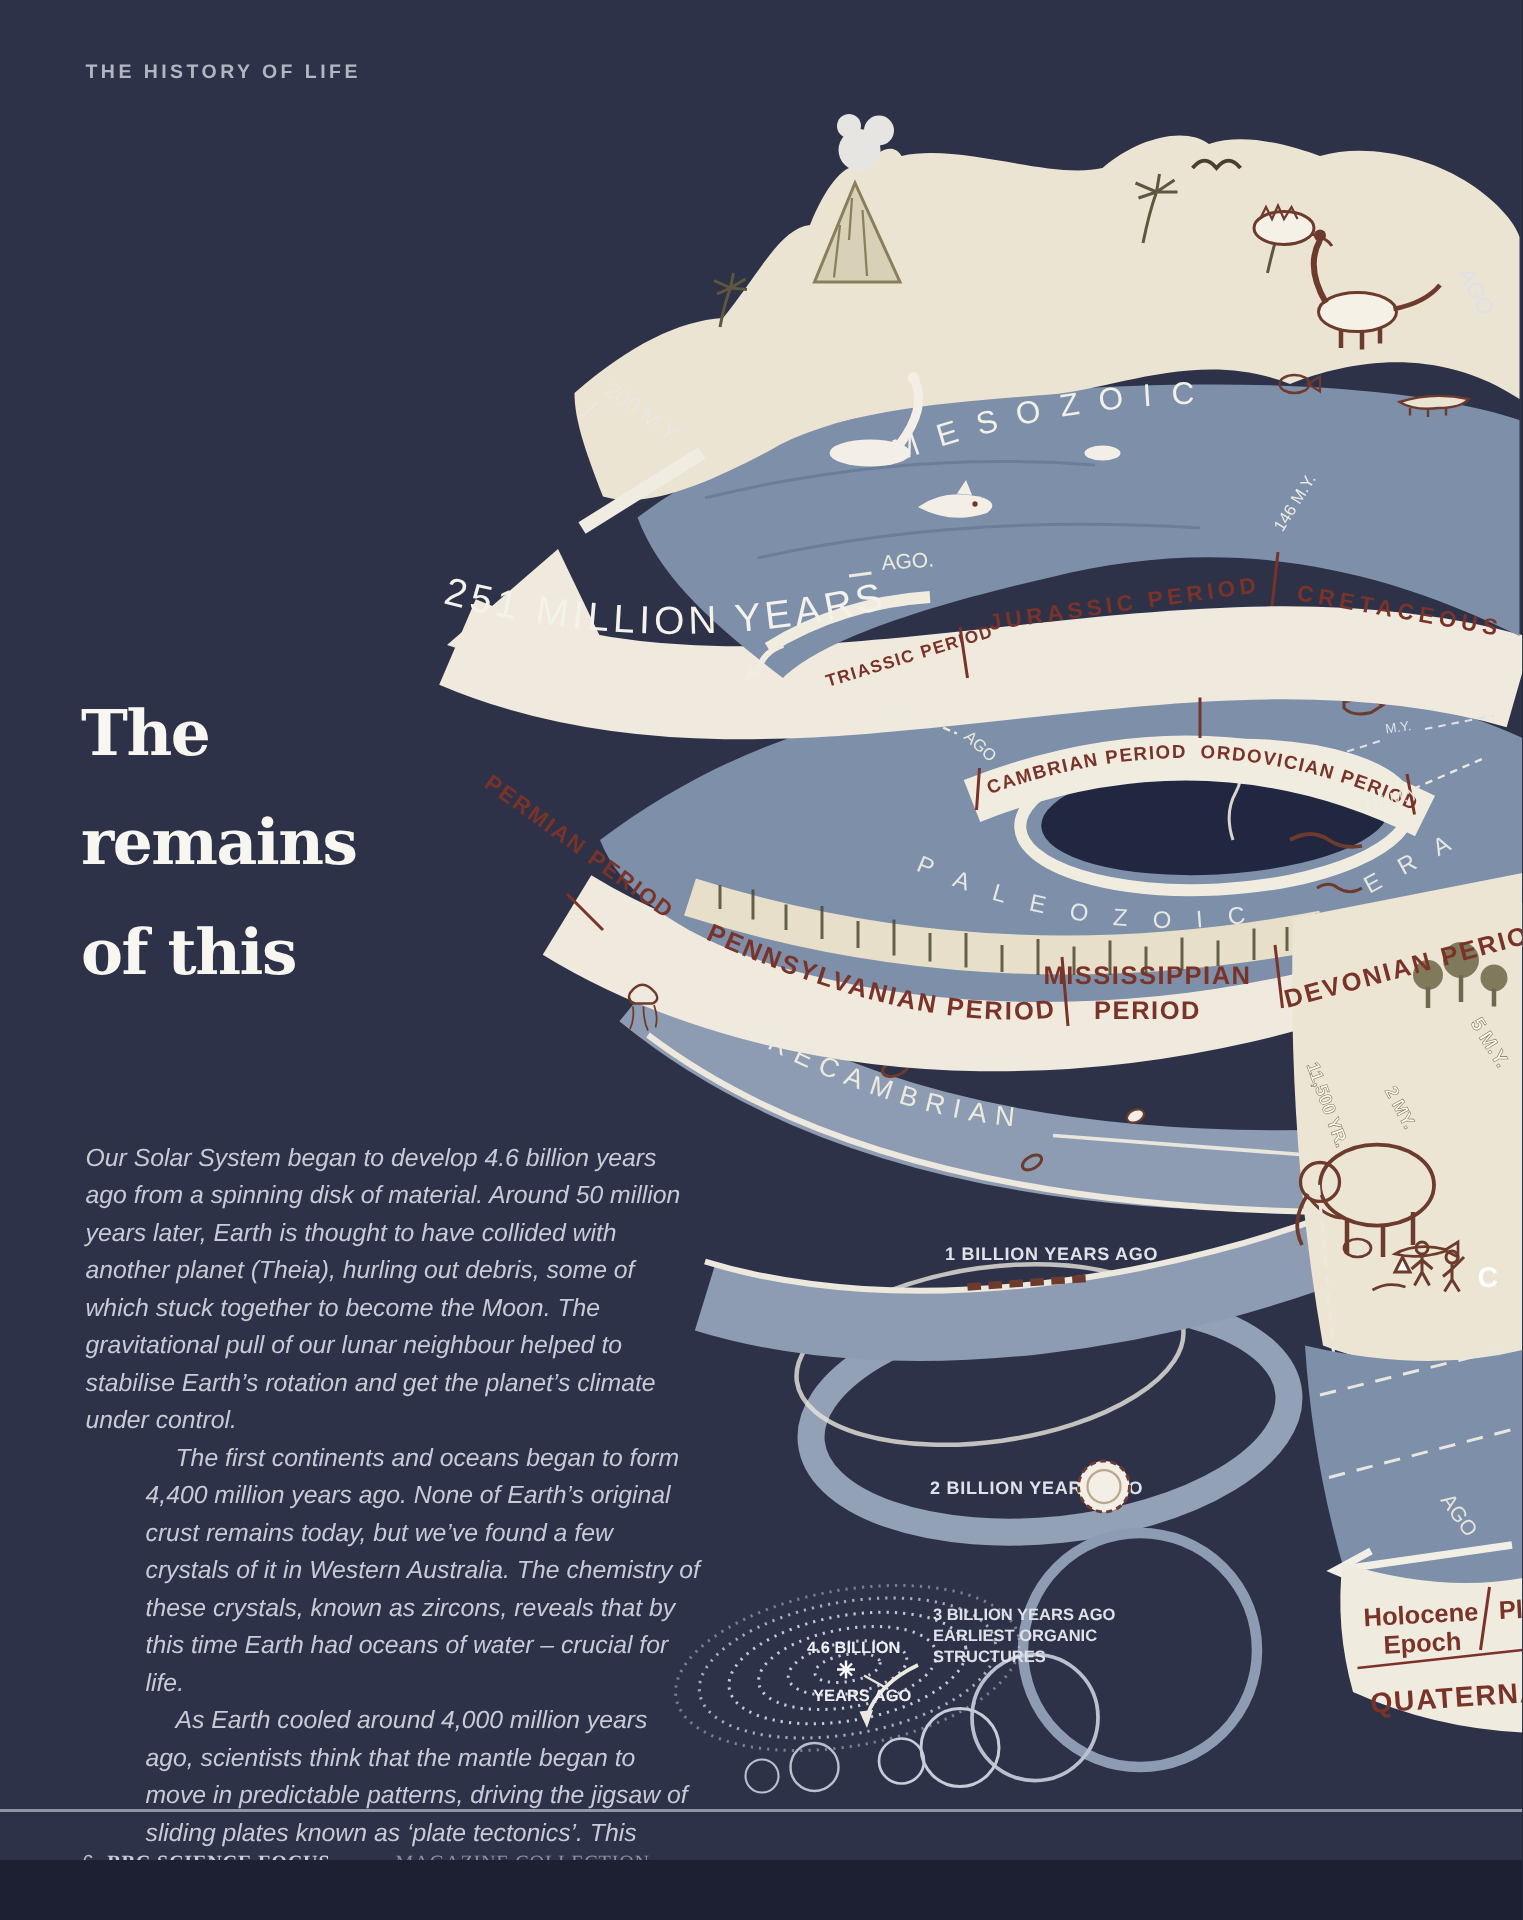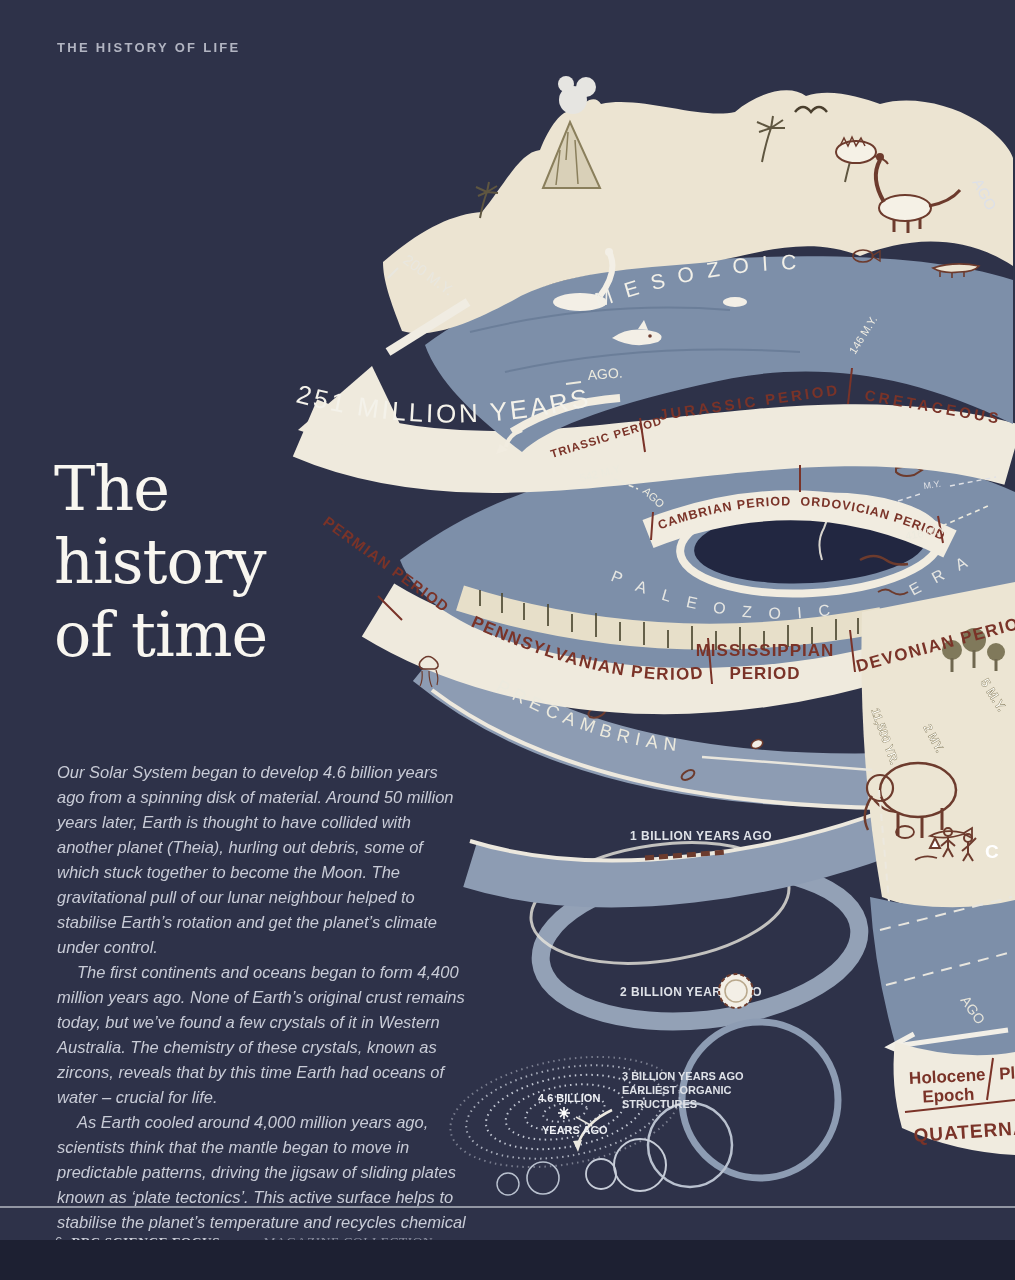--- a/index.html
+++ b/index.html
@@ -1,46 +1,46 @@
 <!DOCTYPE html>
 <html><head>
 <meta charset="utf-8">
 <style>
   html,body{margin:0;padding:0;background:#1d2032;}
   .page{position:relative;width:1015px;height:1240px;background:#2e3249;overflow:hidden;
         font-family:"Liberation Sans",sans-serif;}
   .kicker{position:absolute;left:57px;top:40px;font-size:13px;font-weight:bold;
           letter-spacing:2.3px;color:#b2b5c2;}
   .title{position:absolute;left:54px;top:452px;font-family:"DejaVu Serif",serif;
-         font-weight:normal;font-size:62px;line-height:73px;color:#f8f6f0;letter-spacing:-1px;}
+         font-weight:bold;font-size:42px;line-height:73px;color:#f8f6f0;letter-spacing:-1px;}
   .title span{display:block;}
   .body-copy{position:absolute;left:57px;top:760px;width:410px;color:#c8cbd6;
              font-size:16.5px;line-height:25px;}
   .body-copy p{margin:0;font-style:italic;}
-  .body-copy p + p{text-indent:20px;}
+  .body-copy p + p{text-indent:20px;margin-left:40px;}
   .illus{position:absolute;left:0;top:0;width:1015px;height:1280px;}
   .footer-rule{position:absolute;left:0;top:1206px;width:1015px;height:2px;background:#9296a3;}
   .footer{position:absolute;left:55px;top:1234px;font-family:"Liberation Serif",serif;
           font-size:13.5px;color:#9fa3b0;}
   .footer .num{margin-right:9px;color:#b8bbc6;font-family:"Liberation Sans",sans-serif;}
   .footer .brand{font-weight:bold;color:#c9ccd6;letter-spacing:.5px;font-family:Liberation Serif, serif;}
   .footer .coll{color:#8b8fa0;letter-spacing:.5px;margin-left:40px;}
   svg text{font-family:"Liberation Sans",sans-serif;}
 </style>
 </head>
 <body>
 
 <div class="page">
 
   <div class="kicker">THE HISTORY OF LIFE</div>
 
   <h1 class="title" style="margin:0;">
     <span>The</span>
-    <span>history</span>
-    <span>of time</span>
+    <span>remains</span>
+    <span>of this</span>
   </h1>
 
   <div class="body-copy">
     <p>Our Solar System began to develop 4.6 billion years ago from a spinning disk of material. Around 50 million years later, Earth is thought to have collided with another planet (Theia), hurling out debris, some of which stuck together to become the Moon. The gravitational pull of our lunar neighbour helped to stabilise Earth’s rotation and get the planet’s climate under control.</p>
     <p>The first continents and oceans began to form 4,400 million years ago. None of Earth’s original crust remains today, but we’ve found a few crystals of it in Western Australia. The chemistry of these crystals, known as zircons, reveals that by this time Earth had oceans of water – crucial for life.</p>
     <p>As Earth cooled around 4,000 million years ago, scientists think that the mantle began to move in predictable patterns, driving the jigsaw of sliding plates known as ‘plate tectonics’. This active surface helps to stabilise the planet’s temperature and recycles chemical elements, and is believed to be crucial in making it habitable for life.</p>
   </div>
 
   <svg class="illus" viewBox="0 0 1015 1280">
     <defs>

